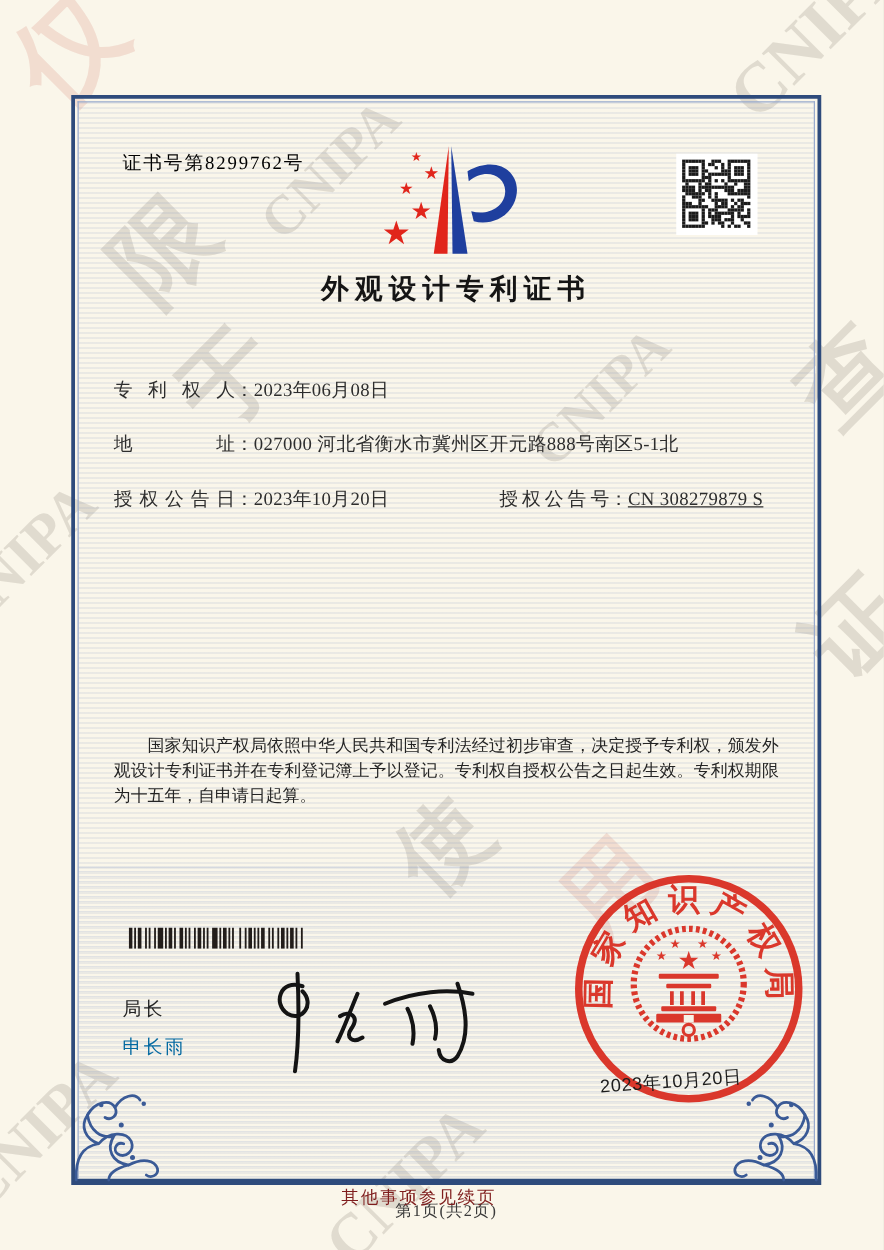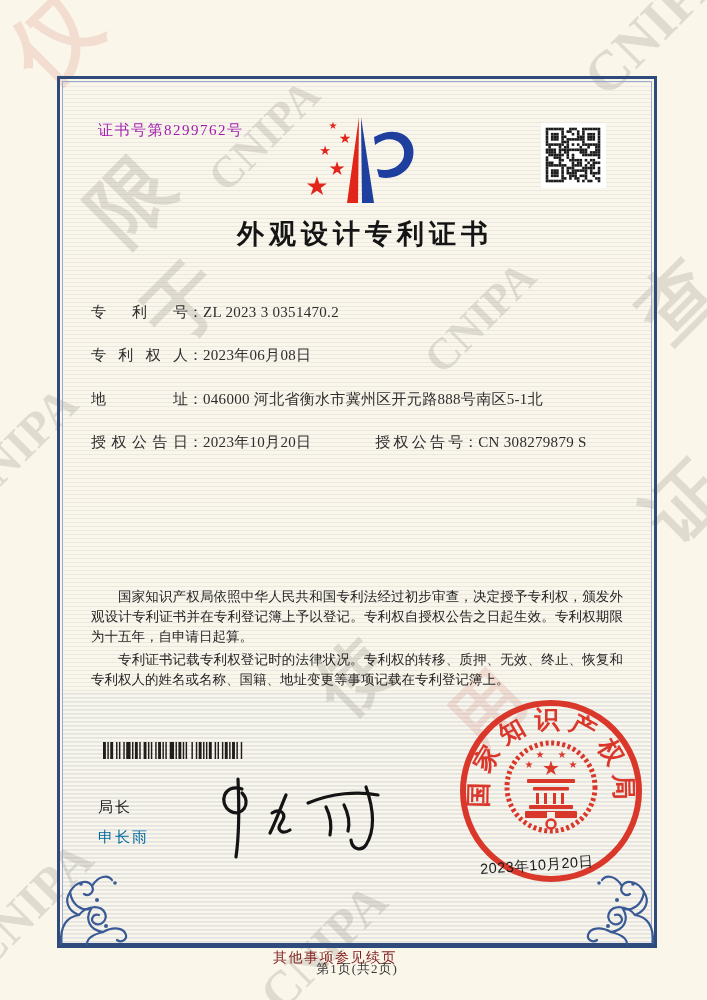--- a/index.html
+++ b/index.html
@@ -17,34 +17,34 @@
 
   
   .frame{position:absolute;left:57px;top:76px;width:594px;height:864px;z-index:2;
          border:3px solid #2e4b7c;border-bottom-width:5px;}
   .frame-inner{position:absolute;left:2px;right:2px;top:2px;bottom:0;
          border:1px solid #98aacd;border-bottom:none;
          background:repeating-linear-gradient(to bottom, rgba(125,145,190,0.13) 0px, rgba(125,145,190,0.13) 1px, transparent 1px, transparent 4px);}
   .guilloche-strong{position:absolute;left:3px;right:3px;bottom:0;height:250px;
          background:repeating-linear-gradient(to bottom, rgba(115,140,195,0.18) 0px, rgba(115,140,195,0.18) 1px, transparent 1px, transparent 4px);}
 
-  .cert-no{position:absolute;left:38px;top:42px;font-size:15px;letter-spacing:1.5px;color:#a21caf;z-index:3;}
+  .cert-no{position:absolute;left:38px;top:42px;font-size:15px;letter-spacing:1.5px;color:#000000;z-index:3;}
 
   .logo{position:absolute;left:235px;top:34px;z-index:3;}
   .qr{position:absolute;left:481px;top:44px;z-index:3;background:#fff;padding:3px;}
 
   .title{position:absolute;left:16px;right:0;top:137px;text-align:center;z-index:3;
-         font-size:27px;font-weight:bold;letter-spacing:5px;color:#151515;}
+         font-size:22px;font-weight:bold;letter-spacing:5px;color:#151515;}
 
   .fields{position:absolute;left:31px;right:26px;top:224px;z-index:3;}
   .field-row{height:43.3px;font-size:15px;color:#2d2d2d;white-space:nowrap;}
   .f-label{display:inline-block;width:97px;text-align:justify;text-align-last:justify;}
   .f-colon{display:inline-block;}
   .f-value{letter-spacing:0.3px;}
-  .f-group2{margin-left:64px;}
+  .f-group2{margin-left:88px;text-decoration:underline;}
 
   .body-text{position:absolute;left:31px;top:508px;width:534px;z-index:3;
          font-size:13.5px;line-height:20px;text-align:justify;color:#242424;}
   .body-text p{margin:0 2px 3px 0;text-indent:2em;}
 
   .barcode{position:absolute;left:43px;top:663px;z-index:3;}
 
   .sig-title{position:absolute;left:38px;top:719px;z-index:3;
          font-family:"Liberation Sans","DejaVu Sans",sans-serif;font-size:15px;letter-spacing:2px;color:#222;text-align:center;}
   .sig-name{position:absolute;left:38px;top:749px;z-index:3;
@@ -398,29 +398,27 @@
           <rect x="38.10" y="53.70" width="2.6" height="2.6"></rect>
           <rect x="43.30" y="53.70" width="2.6" height="2.6"></rect>
           <rect x="45.90" y="53.70" width="2.6" height="2.6"></rect>
           <rect x="53.70" y="53.70" width="2.6" height="2.6"></rect>
         </g>
     </svg>
 
     <div class="title">外观设计专利证书</div>
 
     <div class="fields" id="fields">
-        <div class="field-row"><span class="f-label">专利号</span><span class="f-colon">：</span><span class="f-value">ZL 2023 3 0351470.2</span></div>
         <div class="field-row"><span class="f-label">专利权人</span><span class="f-colon">：</span><span class="f-value">2023年06月08日</span></div>
-        <div class="field-row"><span class="f-label">地址</span><span class="f-colon">：</span><span class="f-value">046000 河北省衡水市冀州区开元路888号南区5-1北</span></div>
+        <div class="field-row"><span class="f-label">地址</span><span class="f-colon">：</span><span class="f-value">027000 河北省衡水市冀州区开元路888号南区5-1北</span></div>
         <div class="field-row"><span class="f-label">授权公告日</span><span class="f-colon">：</span><span class="f-value">2023年10月20日</span><span class="f-group2"><span class="f-label second" style="width: 88px;">授权公告号</span><span class="f-colon">：</span><span class="f-value">CN 308279879 S</span></span></div>
       </div>
 
     <div class="body-text">
       <p>国家知识产权局依照中华人民共和国专利法经过初步审查，决定授予专利权，颁发外观设计专利证书并在专利登记簿上予以登记。专利权自授权公告之日起生效。专利权期限为十五年，自申请日起算。</p>
-      <p>专利证书记载专利权登记时的法律状况。专利权的转移、质押、无效、终止、恢复和专利权人的姓名或名称、国籍、地址变更等事项记载在专利登记簿上。</p>
     </div>
 
     <svg class="barcode" id="barcode" width="184" height="17" viewBox="0 0 184 17">
       <g id="barcode-bars" fill="#221d1a">
           <rect x="0.00" y="0" width="2.90" height="17"></rect>
           <rect x="4.35" y="0" width="1.45" height="17"></rect>
           <rect x="7.25" y="0" width="2.90" height="17"></rect>
           <rect x="13.05" y="0" width="1.45" height="17"></rect>
           <rect x="15.95" y="0" width="1.45" height="17"></rect>
           <rect x="20.30" y="0" width="1.45" height="17"></rect>

